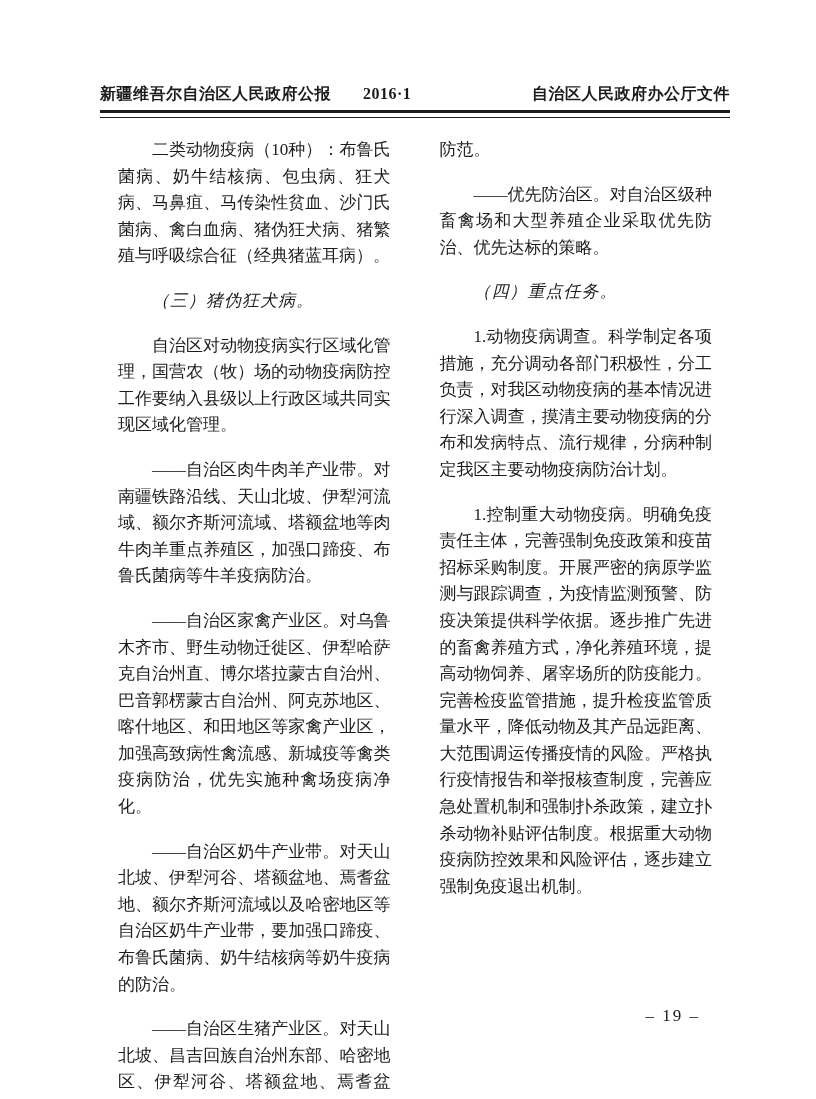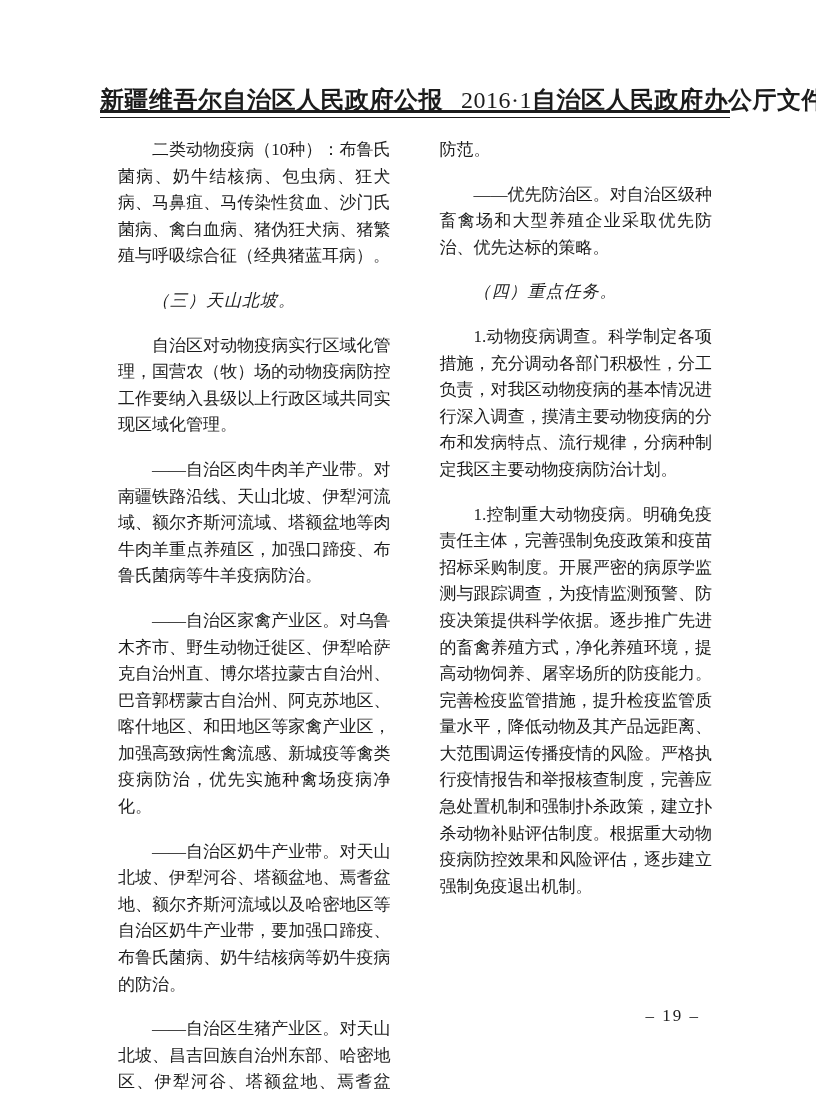--- a/index.html
+++ b/index.html
@@ -14,26 +14,26 @@
   }
   .header {
     position: absolute;
     left: 100px;
     top: 84px;
     width: 630px;
     display: flex;
     justify-content: space-between;
     align-items: flex-start;
     font-weight: bold;
-    font-size: 24px;
+    font-size: 16px;
     letter-spacing: 0.5px;
     white-space: nowrap;
   }
   .header-left { display: flex; align-items: baseline; }
-  .header-issue { margin-left: 18px; font-weight: normal; }
+  .header-issue { margin-left: 32px; font-weight: bold; }
   .header-rule {
     position: absolute;
     left: 100px;
     top: 110px;
     width: 630px;
     height: 4px;
     border-top: 3px solid #1c1c1c;
     border-bottom: 1.5px solid #1c1c1c;
   }
   .columns {
@@ -74,21 +74,21 @@
       <span class="header-issue">2016·1</span>
     </div>
     <span>自治区人民政府办公厅文件</span>
   </div>
 
   <div class="header-rule"></div>
 
   <div class="columns">
     <div class="col">
       <p>二类动物疫病（10种）：布鲁氏菌病、奶牛结核病、包虫病、狂犬病、马鼻疽、马传染性贫血、沙门氏菌病、禽白血病、猪伪狂犬病、猪繁殖与呼吸综合征（经典猪蓝耳病）。</p>
-      <p class="kai">（三）天山北坡。</p>
+      <p class="kai">（三）猪伪狂犬病。</p>
       <p>自治区对动物疫病实行区域化管理，国营农（牧）场的动物疫病防控工作要纳入县级以上行政区域共同实现区域化管理。</p>
       <p>——自治区肉牛肉羊产业带。对南疆铁路沿线、天山北坡、伊犁河流域、额尔齐斯河流域、塔额盆地等肉牛肉羊重点养殖区，加强口蹄疫、布鲁氏菌病等牛羊疫病防治。</p>
       <p>——自治区家禽产业区。对乌鲁木齐市、野生动物迁徙区、伊犁哈萨克自治州直、博尔塔拉蒙古自治州、巴音郭楞蒙古自治州、阿克苏地区、喀什地区、和田地区等家禽产业区，加强高致病性禽流感、新城疫等禽类疫病防治，优先实施种禽场疫病净化。</p>
       <p>——自治区奶牛产业带。对天山北坡、伊犁河谷、塔额盆地、焉耆盆地、额尔齐斯河流域以及哈密地区等自治区奶牛产业带，要加强口蹄疫、布鲁氏菌病、奶牛结核病等奶牛疫病的防治。</p>
       <p>——自治区生猪产业区。对天山北坡、昌吉回族自治州东部、哈密地区、伊犁河谷、塔额盆地、焉耆盆地、库尔勒市至阿克苏市、喀什市、克拉玛依市等生猪产业区，要加强口蹄疫、猪瘟、猪伪狂犬病、高致病性猪蓝耳病、猪繁殖与呼吸综合征（经典猪蓝耳病）等生猪疫病的防治。</p>
       <p>——外来动物疫病高风险区。对边境地区、野生动物迁徙区，加强外来动物疫病</p>
     </div>
     <div class="col">
       <p class="noindent">防范。</p>
       <p>——优先防治区。对自治区级种畜禽场和大型养殖企业采取优先防治、优先达标的策略。</p>

